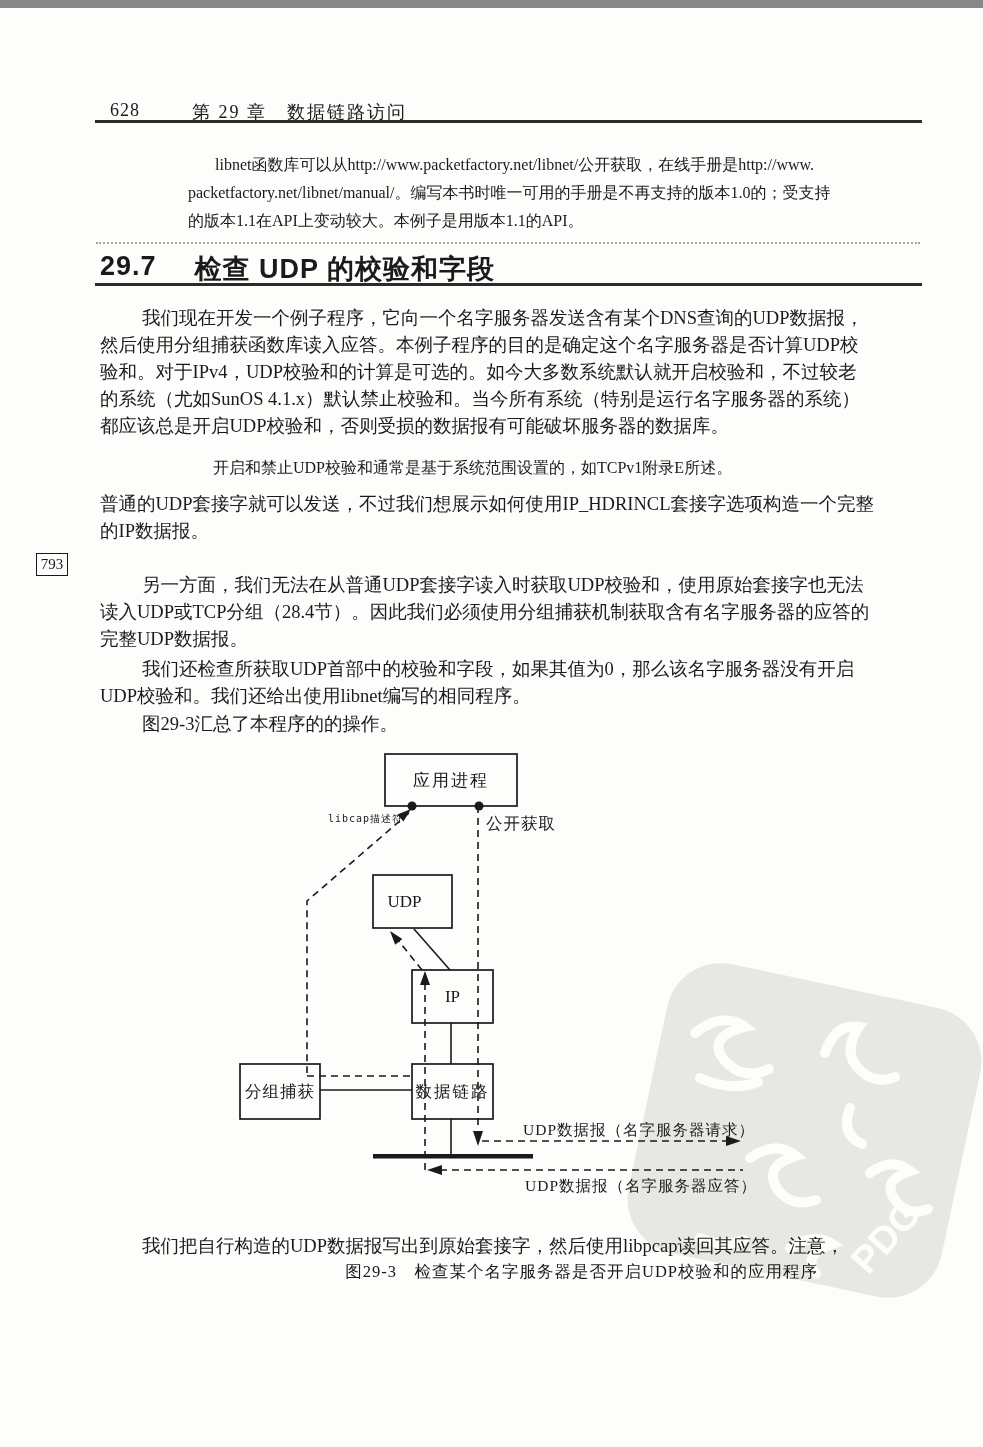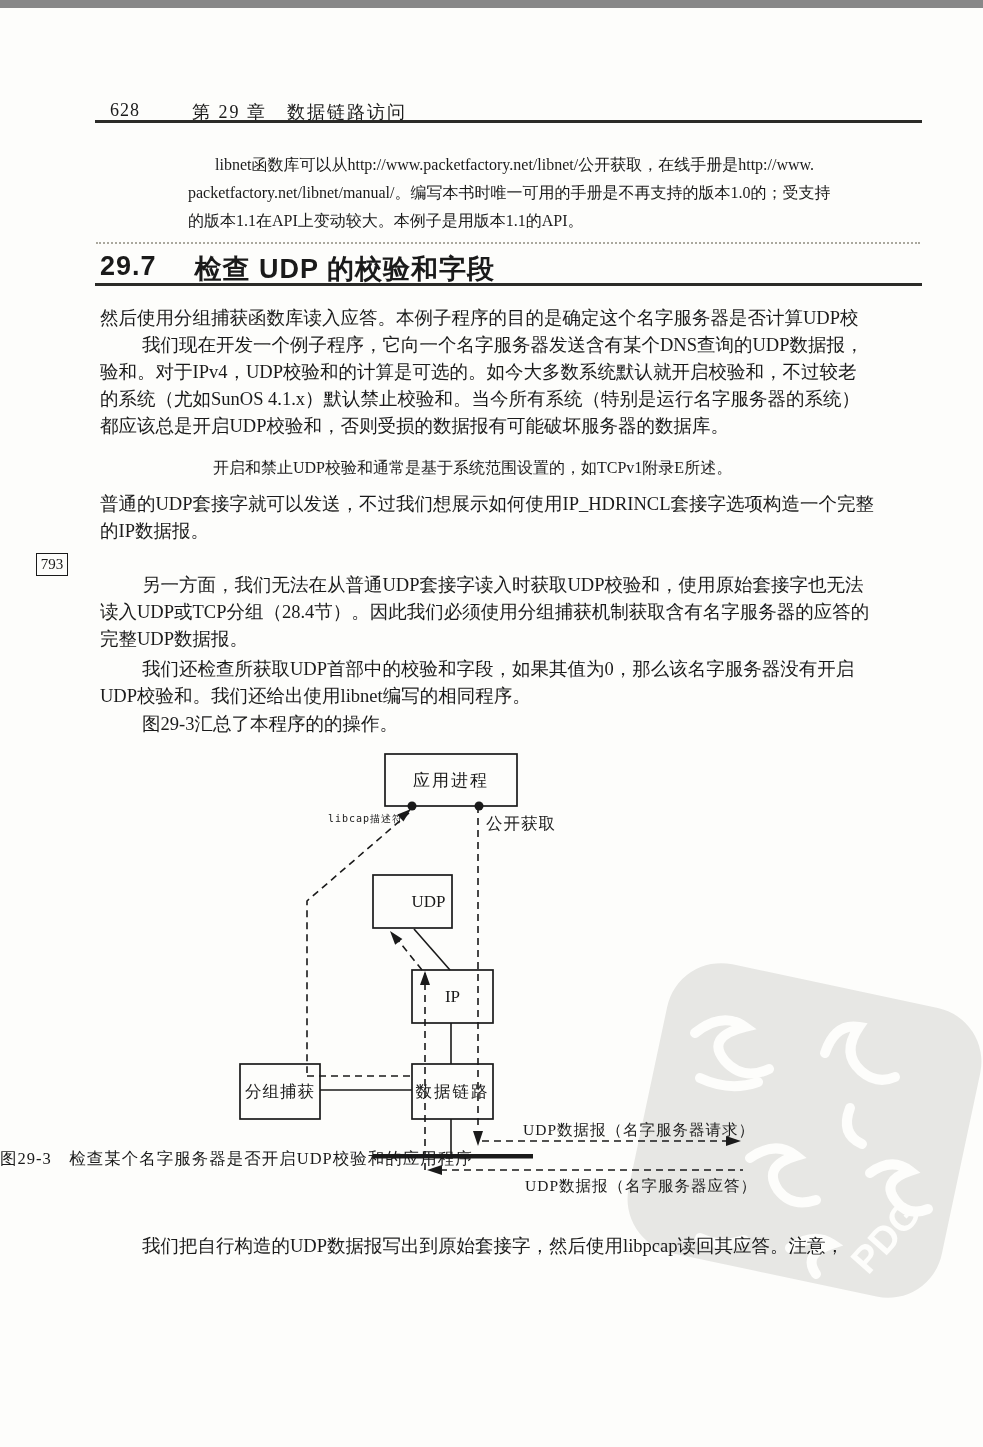--- a/index.html
+++ b/index.html
@@ -30,21 +30,21 @@
   .midnote{left:213px;top:448px;width:707px;font-size:16px;line-height:24px;}
   .pnum-box{left:36px;top:545px;width:30px;height:21px;border:1.7px solid #1a1a1a;
     display:flex;align-items:center;justify-content:center;font-size:15px;}
   
   .fig{left:230px;top:735px;width:560px;height:470px;z-index:2;text-decoration:underline;}
   .fig svg{position:absolute;left:0;top:0;}
   .boxlabel{position:absolute;display:flex;align-items:center;justify-content:center;
     text-align:center;font-size:17px;letter-spacing:2px;}
   .linelabel{position:absolute;font-size:15.5px;letter-spacing:1px;white-space:nowrap;}
   .mono{font-family:"DejaVu Sans Mono","Liberation Mono",monospace;font-size:10px;}
-  .caption{left:0;top:1140px;width:818px;text-align:left;font-size:16.5px;
+  .caption{left:0;top:1253px;width:818px;text-align:right;font-size:16.5px;
     letter-spacing:1px;z-index:3;}
   
   .wm{left:600px;top:950px;width:383px;height:370px;z-index:0;}
   .content{position:relative;z-index:1;}
 </style>
 </head>
 <body>
 
 <div class="page">
 
@@ -80,22 +80,22 @@
     </div>
 
     <div class="abs speckle"></div>
     <div class="abs sec-head">
       <span>29.7</span>
       <span>检查 UDP 的校验和字段</span>
     </div>
     <div class="abs sec-rule"></div>
 
     <div class="abs para" style="top:297px">
+      <div class="ln first">我们现在开发一个例子程序，它向一个名字服务器发送含有某个DNS查询的UDP数据报，</div>
       <div class="ln">然后使用分组捕获函数库读入应答。本例子程序的目的是确定这个名字服务器是否计算UDP校</div>
-      <div class="ln first">我们现在开发一个例子程序，它向一个名字服务器发送含有某个DNS查询的UDP数据报，</div>
       <div class="ln">验和。对于IPv4，UDP校验和的计算是可选的。如今大多数系统默认就开启校验和，不过较老</div>
       <div class="ln">的系统（尤如SunOS 4.1.x）默认禁止校验和。当今所有系统（特别是运行名字服务器的系统）</div>
       <div class="ln">都应该总是开启UDP校验和，否则受损的数据报有可能破坏服务器的数据库。</div>
     </div>
 
     <div class="abs midnote">开启和禁止UDP校验和通常是基于系统范围设置的，如TCPv1附录E所述。</div>
 
     <div class="abs para" style="top:483px">
       <div class="ln">普通的UDP套接字就可以发送，不过我们想展示如何使用IP_HDRINCL套接字选项构造一个完整</div>
       <div class="ln">的IP数据报。</div>
@@ -160,21 +160,21 @@
           <rect x="143" y="132" width="79" height="53"></rect>
           <rect x="182" y="227" width="81" height="53"></rect>
           <rect x="10" y="321" width="80" height="55"></rect>
           <rect x="182" y="321" width="81" height="55"></rect>
         </g>
 
         <rect x="143" y="411" width="160" height="4.5" fill="#1a1a1a"></rect>
       </svg>
 
       <div class="boxlabel" style="left:155px;top:11px;width:132px;height:52px">应用进程</div>
-      <div class="boxlabel" style="left:159px;top:132px;width:79px;height:53px;letter-spacing:0">UDP</div>
+      <div class="boxlabel" style="left:135px;top:132px;width:79px;height:53px;letter-spacing:0">UDP</div>
       <div class="boxlabel" style="left:182px;top:227px;width:81px;height:53px;letter-spacing:0">IP</div>
       <div class="boxlabel" style="left:10px;top:321px;width:80px;height:55px;font-size:16.5px;letter-spacing:1px">分组捕获</div>
       <div class="boxlabel" style="left:182px;top:321px;width:81px;height:55px;font-size:16.5px;line-height:22px">
         <span>数据</span>
         <span>链路</span>
       </div>
 
       <div class="linelabel mono" style="left:55px;top:69px;width:118px;text-align:right">libcap描述符</div>
       <div class="linelabel" style="left:256px;top:70px;font-size:16.5px">公开获取</div>
       <div class="linelabel" style="left:293px;top:377px">UDP数据报（名字服务器请求）</div>

